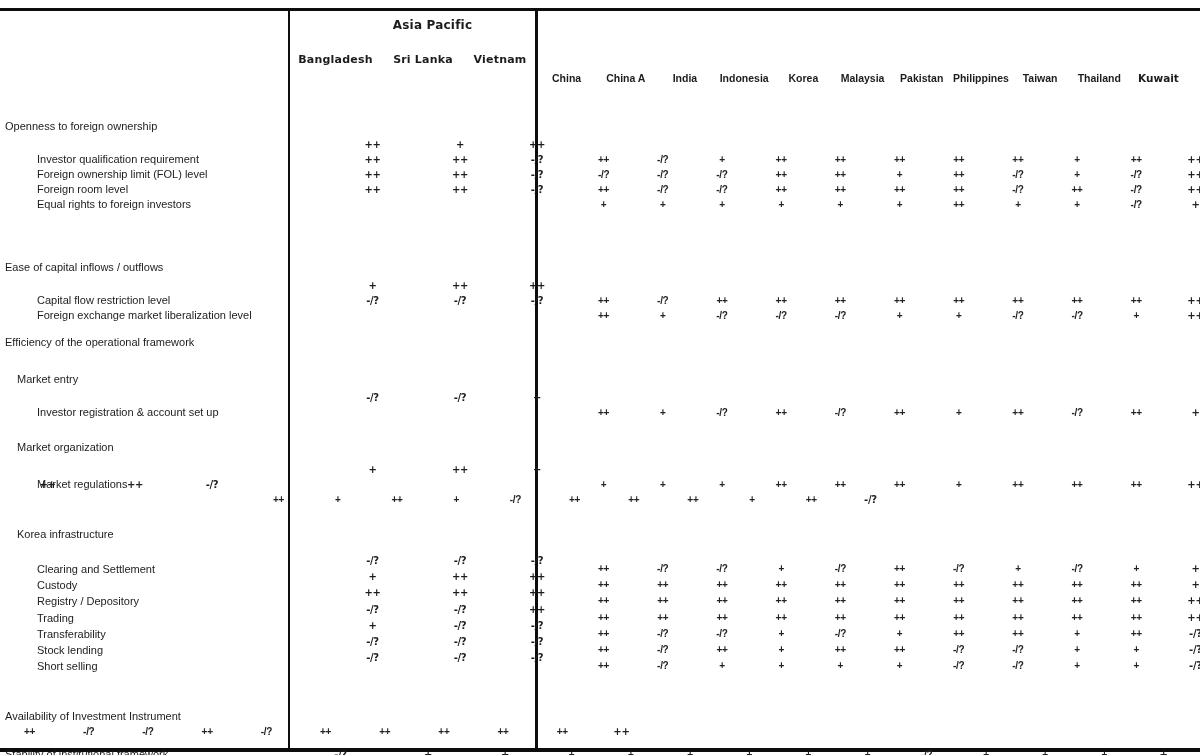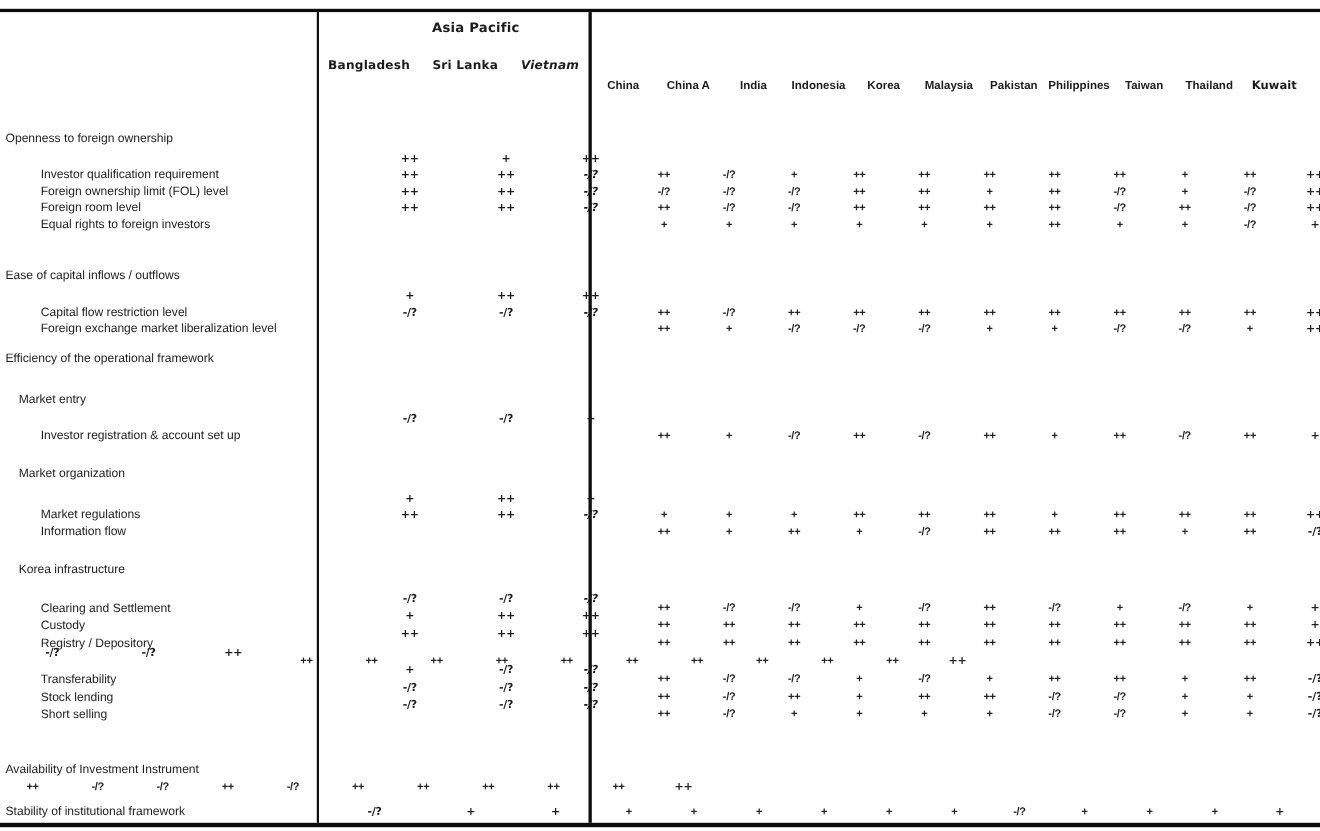--- a/index.html
+++ b/index.html
@@ -31,21 +31,21 @@
   .hdr .c-ap{flex-wrap:wrap;align-content:flex-start;}
   .ap-group{
     width:100%;text-align:center;padding-top:7px;
     font-family:"DejaVu Sans",sans-serif;font-weight:700;font-size:12px;letter-spacing:.2px;padding-left:40px;
   }
   .ap-name{
     margin-top:21px;text-align:center;
     font-family:"DejaVu Sans",sans-serif;font-weight:700;font-size:11px;letter-spacing:.2px;
     white-space:nowrap;
   }
-  .ap-w0{width:95px;} .ap-w1{width:80px;} .ap-w2{width:74px;font-style:italic;}
+  .ap-w0{width:95px;} .ap-w1{width:80px;} .ap-w2{width:74px;}
   .right-name{
     flex:1;margin-top:61px;text-align:center;
     font-size:10.5px;font-weight:700;white-space:nowrap;
   }
   .right-name.alt{font-family:"DejaVu Sans",sans-serif;font-weight:700;font-size:10.5px;}
 
   
   .row{display:flex;height:15px;line-height:15px;}
   .row.h16{height:16.2px;line-height:16.2px;}
   .lbl{
@@ -201,21 +201,21 @@
           <div class="val">+</div>
           <div class="val">+</div>
           <div class="val">+</div>
           <div class="val">++</div>
           <div class="val">+</div>
           <div class="val">+</div>
           <div class="val">-/?</div>
           <div class="val alt">+</div>
         </div>
       </div>
-      <div class="row" style="margin-top: 32px;">
+      <div class="row" style="margin-top: 48px;">
         <div class="lbl lvl0">Ease of capital inflows / outflows</div>
         <div class="apcells">
           <div class="apcell ap-w0"></div>
           <div class="apcell ap-w1"></div>
           <div class="apcell ap-w2"></div>
         </div>
         <div class="vals">
           <div class="val"></div>
           <div class="val"></div>
           <div class="val"></div>
@@ -370,21 +370,20 @@
           <div class="val">++</div>
           <div class="val">++</div>
           <div class="val">+</div>
           <div class="val">++</div>
           <div class="val">++</div>
           <div class="val">++</div>
           <div class="val alt">++</div>
         </div>
       </div>
       <div class="row">
-        <div class="lbl lvl2">Information flow</div>
         <div class="apcells shift-full">
           <div class="apcell ap-w0">++</div>
           <div class="apcell ap-w1">++</div>
           <div class="apcell ap-w2">-/?</div>
         </div>
         <div class="vals">
           <div class="val">++</div>
           <div class="val">+</div>
           <div class="val">++</div>
           <div class="val">+</div>
@@ -475,20 +474,21 @@
           <div class="val">++</div>
           <div class="val">++</div>
           <div class="val">++</div>
           <div class="val">++</div>
           <div class="val">++</div>
           <div class="val">++</div>
           <div class="val alt">++</div>
         </div>
       </div>
       <div class="row h16">
+        <div class="lbl lvl2">Trading</div>
         <div class="apcells shift-half">
           <div class="apcell ap-w0">-/?</div>
           <div class="apcell ap-w1">-/?</div>
           <div class="apcell ap-w2">++</div>
         </div>
         <div class="vals">
           <div class="val">++</div>
           <div class="val">++</div>
           <div class="val">++</div>
           <div class="val">++</div>

